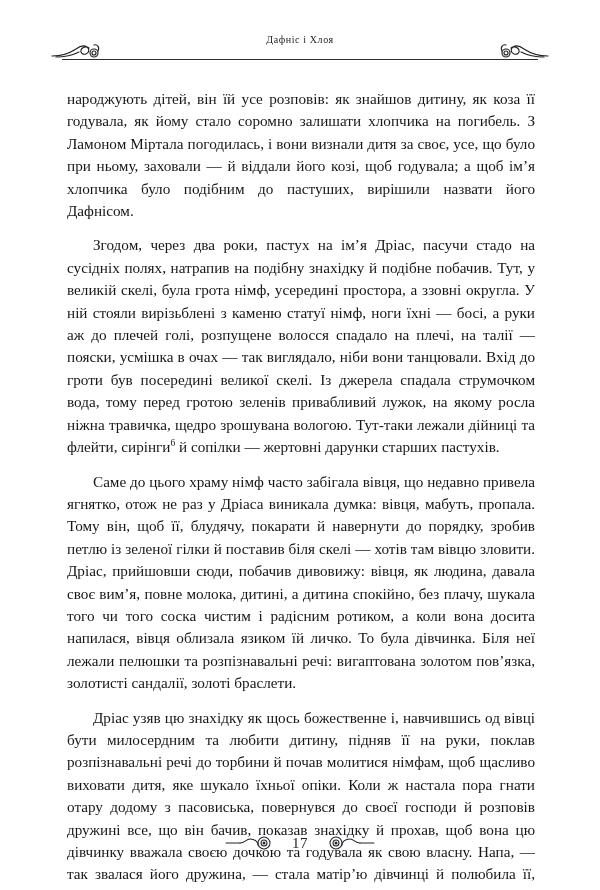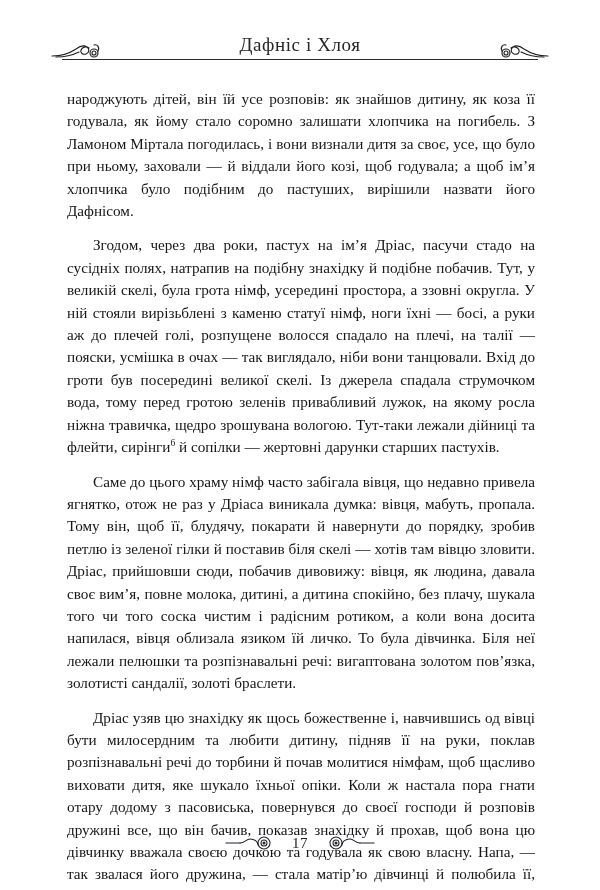--- a/index.html
+++ b/index.html
@@ -31,21 +31,21 @@
     top: 34px;
     width: 490px;
     height: 34px;
   }
   .header-title {
     position: absolute;
     left: 0;
     top: 0;
     width: 490px;
     text-align: center;
-    font-size: 19px;
+    font-size: 10px;
     letter-spacing: 0.6px;
     color: #26262a;
     font-family: "Liberation Serif", "DejaVu Serif", serif;
   }
   .header-rule {
     position: absolute;
     left: 7px;
     top: 25px;
     width: 476px;
     height: 1px;

